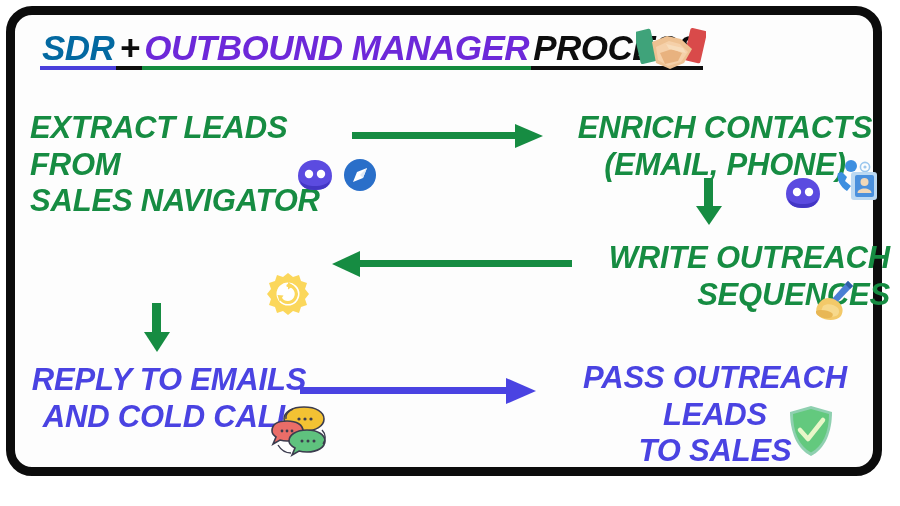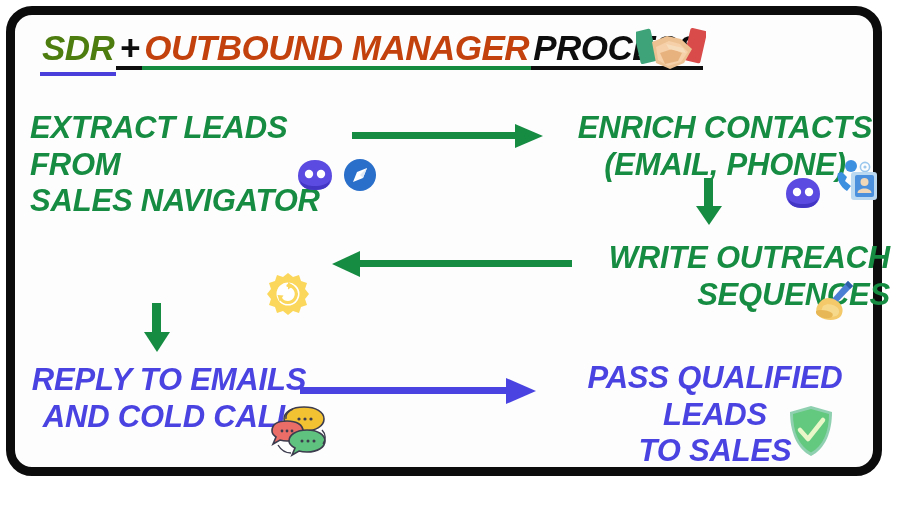--- a/index.html
+++ b/index.html
@@ -35,31 +35,31 @@
     top: 30px;
     white-space: nowrap;
     font-size: 35px;
     font-weight: 900;
     font-style: italic;
     letter-spacing: -0.5px;
     line-height: 1;
   }
   .title span { display: inline-block; }
   .t-sdr {
-    color: #4d7c0f;
+    color: #0369a1;
     border-bottom: 4px solid #4a3fdb;
-    padding: 0 2px 7px 2px;
+    padding: 0 2px 1px 2px;
   }
   .t-plus {
     color: #0d0d0d;
     border-bottom: 4px solid #0d0d0d;
     padding: 0 3px 1px 3px;
   }
   .t-om {
-    color: #c2410c;
+    color: #6d28d9;
     border-bottom: 4px solid #138a3e;
     padding: 0 2px 1px 2px;
   }
   .t-proc {
     color: #0d0d0d;
     border-bottom: 4px solid #0d0d0d;
     padding: 0 2px 1px 2px;
   }
   .title-emoji {
     position: absolute;
@@ -222,21 +222,21 @@
     <path d="M23 6 C18 8 15 12 16 16" fill="none" stroke="#3c3c4e" stroke-width="1.4"></path>
     <path d="M52 27 C56 31 56 37 53 41" fill="none" stroke="#3c3c4e" stroke-width="1.4"></path>
     <path d="M8 42 C11 47 16 50 21 50" fill="none" stroke="#3c3c4e" stroke-width="1.4"></path>
   </svg>
 
   <svg class="arrow" style="left:300px; top:375px;" width="240" height="32" viewBox="0 0 240 32">
     <rect x="0" y="12" width="214" height="7" fill="#4a43e2"></rect>
     <path d="M206 3 L236 16 L206 29 Z" fill="#4a43e2"></path>
   </svg>
 
-  <div class="step purple t-center" id="step-6">PASS QUALIFIED LEADS
+  <div class="step purple t-center" id="step-6">PASS OUTREACH LEADS
 TO SALES</div>
 
   <svg class="icon shield" style="left:788px; top:405px;" viewBox="0 0 46 52">
     <path d="M23 1 L44 7 C44 27 37 44 23 51 C9 44 2 27 2 7 Z" fill="#8fd0b0"></path>
     <path d="M23 4 L41 9 C41 27 35 41 23 47.5 C11 41 5 27 5 9 Z" fill="#63c97e"></path>
     <path d="M12 25 L20 34 L35 15" fill="none" stroke="#e9f7c9" stroke-width="4.5" stroke-linecap="round" stroke-linejoin="round"></path>
   </svg>
 
 </div>
 

